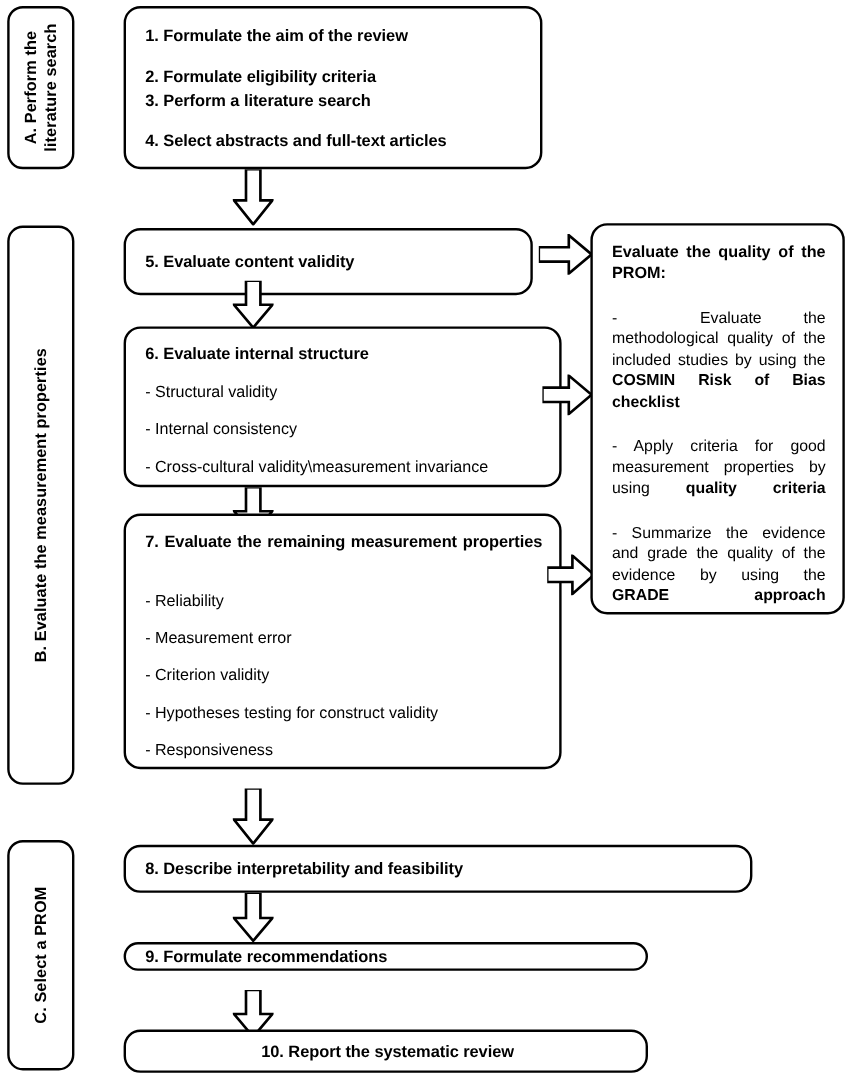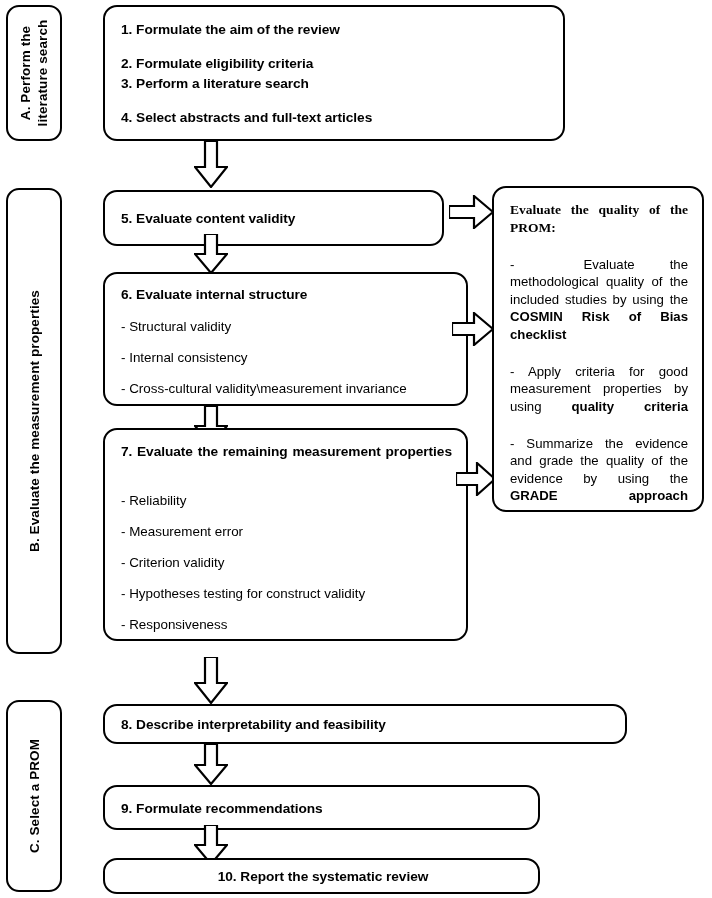--- a/index.html
+++ b/index.html
@@ -95,21 +95,20 @@
     position: absolute;
     left: 16px;
     right: 14px;
     top: 13px;
   }
   .prom-head {
     font-size: 13.5px;
     font-weight: bold;
     line-height: 17.5px;
     text-align: justify;
-    font-family: Liberation Serif, serif;
   }
   .prom-head::after {
     content: "";
     display: inline-block;
     width: 100%;
   }
   .prom-para {
     font-size: 13.2px;
     line-height: 17.5px;
     text-align: justify;
@@ -146,21 +145,21 @@
 </div>
 
 <div class="box phase" style="top:188px; height:466px;">
   <div class="vlabel">B. Evaluate the measurement properties</div>
 </div>
 
 <div class="box phase" style="top:700px; height:192px;">
   <div class="vlabel">C. Select a PROM</div>
 </div>
 
-<div class="box step" style="top:5px; height:136px; width:462px;">
+<div class="box step" style="top:5px; height:136px; width:349px;">
   <div class="step-inner" style="top:14px;">
     <div class="step-title">1. Formulate the aim of the review</div>
     <div class="step-title" style="margin-top:17px;">2. Formulate eligibility criteria</div>
     <div class="step-title" style="margin-top:3px;">3. Perform a literature search</div>
     <div class="step-title" style="margin-top:17px;">4. Select abstracts and full-text articles</div>
   </div>
 </div>
 
 <div class="arrow-down" style="left:194px; top:141px; height:47px;">
   <svg width="34" height="47" viewBox="0 0 34 47">
@@ -260,21 +259,21 @@
     <div class="step-title">8. Describe interpretability and feasibility</div>
   </div>
 </div>
 
 <div class="arrow-down" style="left:194px; top:744px; height:41px;">
   <svg width="34" height="41" viewBox="0 0 34 41">
     <polygon points="11,0 23,0 23,21 33,21 17,40 1,21 11,21" fill="#ffffff" stroke="#000000" stroke-width="2.2" stroke-linejoin="miter"></polygon>
   </svg>
 </div>
 
-<div class="box step" style="top:785px; height:45px; width:437px;">
+<div class="box step" style="top:785px; height:24px; width:437px;">
   <div class="step-inner vcenter">
     <div class="step-title">9. Formulate recommendations</div>
   </div>
 </div>
 
 <div class="arrow-down" style="left:194px; top:825px; height:40px;">
   <svg width="34" height="40" viewBox="0 0 34 40">
     <polygon points="11,0 23,0 23,20 33,20 17,39 1,20 11,20" fill="#ffffff" stroke="#000000" stroke-width="2.2" stroke-linejoin="miter"></polygon>
   </svg>
 </div>

